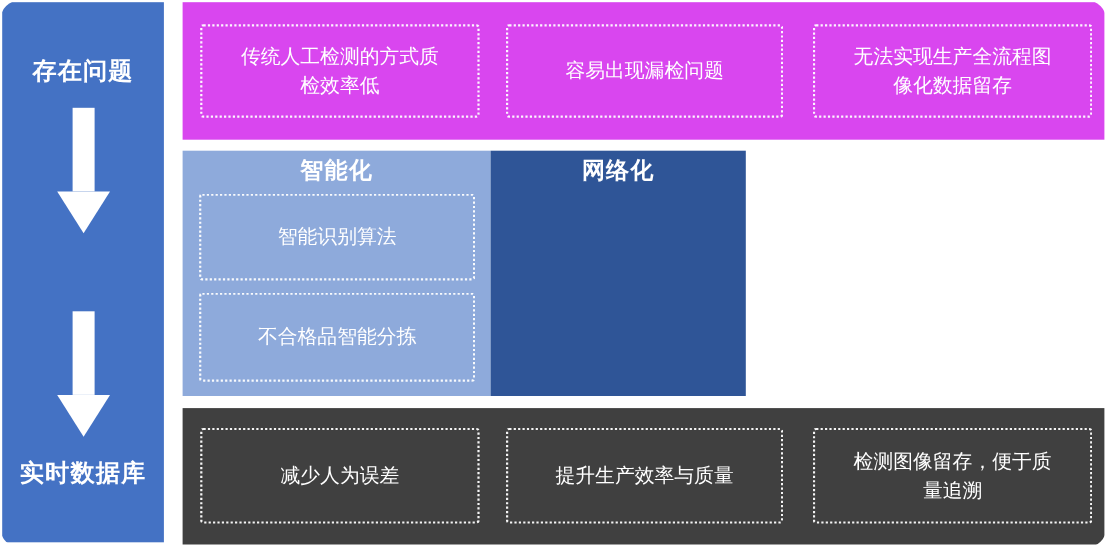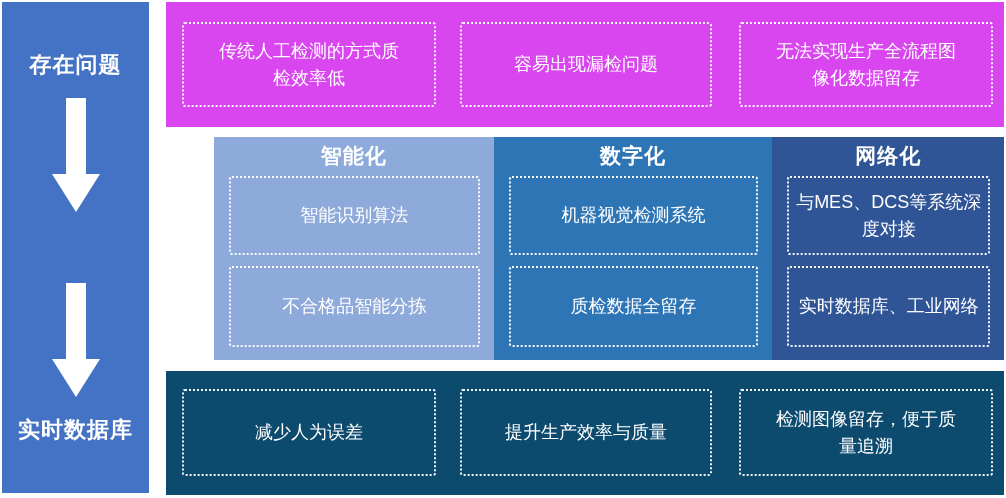--- a/index.html
+++ b/index.html
@@ -1,18 +1,19 @@
 <!DOCTYPE html>
 <html><head>
 <meta charset="utf-8">
 <style>
   html,body{margin:0;padding:0;background:#fff;}
   .canvas{
     position:relative;width:1006px;height:498px;background:#fff;overflow:hidden;
     font-family:"Liberation Sans",sans-serif;
+    border-radius:19px;
   }
   
   .sidebar{position:absolute;left:2px;top:2px;width:147px;height:491px;}
   .stage-label{
     position:absolute;left:0;width:100%;text-align:center;
     color:#fff;font-size:22px;font-weight:bold;line-height:26px;letter-spacing:1px;
   }
   .arrow{position:absolute;left:50%;transform:translateX(-50%);width:48px;}
   .arrow .shaft{width:20px;height:76px;background:#fff;margin:0 auto;}
   .arrow .head{
@@ -71,38 +72,30 @@
 
   <section class="band band-problems" style="background: #d946ef;">
     <div class="dbox slot1">传统人工检测的方式质
 检效率低</div>
     <div class="dbox slot2">容易出现漏检问题</div>
     <div class="dbox slot3">无法实现生产全流程图
 像化数据留存</div>
   </section>
 
   <section class="band band-solutions">
-    <div class="sol-col c1" style="background: rgb(142, 170, 219); margin-left: 48px;">
+    <div class="sol-col c1" style="background: rgb(142, 170, 219);">
       <div class="col-header">智能化</div>
       <div class="dbox sol-box sol-row1">智能识别算法</div>
       <div class="dbox sol-box sol-row2">不合格品智能分拣</div>
     </div>
-    <div class="sol-col c2" style="background: rgb(46, 117, 182);">
-      <div class="col-header">数字化</div>
-      <div class="dbox sol-box sol-row1">机器视觉检测系统</div>
-      <div class="dbox sol-box sol-row2">质检数据全留存</div>
-    </div>
     <div class="sol-col c3" style="background: rgb(47, 85, 151);">
       <div class="col-header">网络化</div>
-      <div class="dbox sol-box sol-row1">与MES、DCS等系统深
-度对接</div>
-      <div class="dbox sol-box sol-row2">实时数据库、工业网络</div>
     </div>
   </section>
 
-  <section class="band band-results" style="background: #0c4a6e;">
+  <section class="band band-results" style="background: #404040;">
     <div class="dbox slot1">减少人为误差</div>
     <div class="dbox slot3">检测图像留存，便于质
 量追溯</div>
     <div class="dbox slot2">提升生产效率与质量</div>
   </section>
 
 </div>
 
 </body></html>

